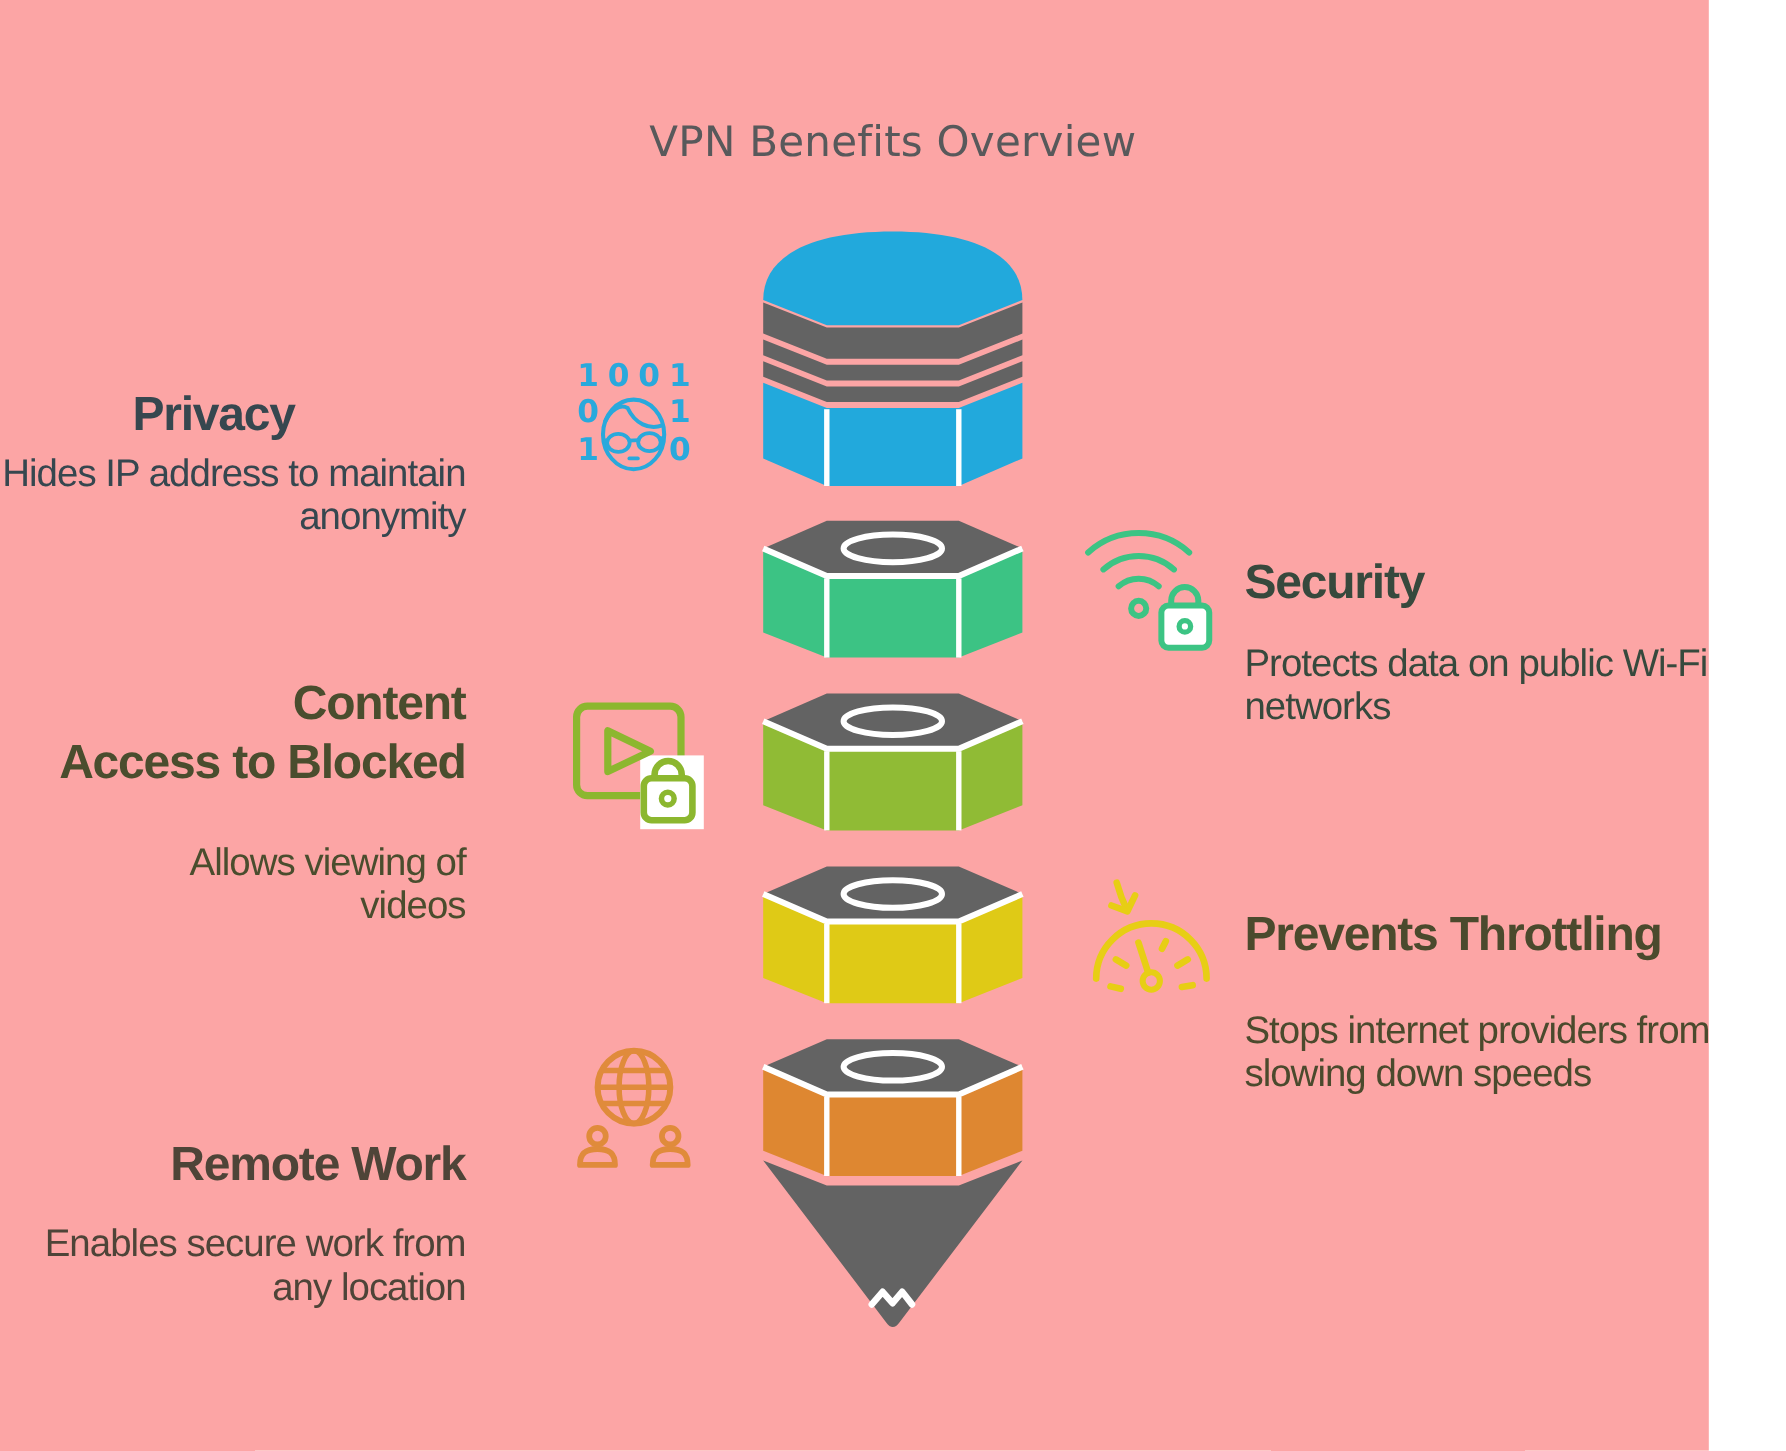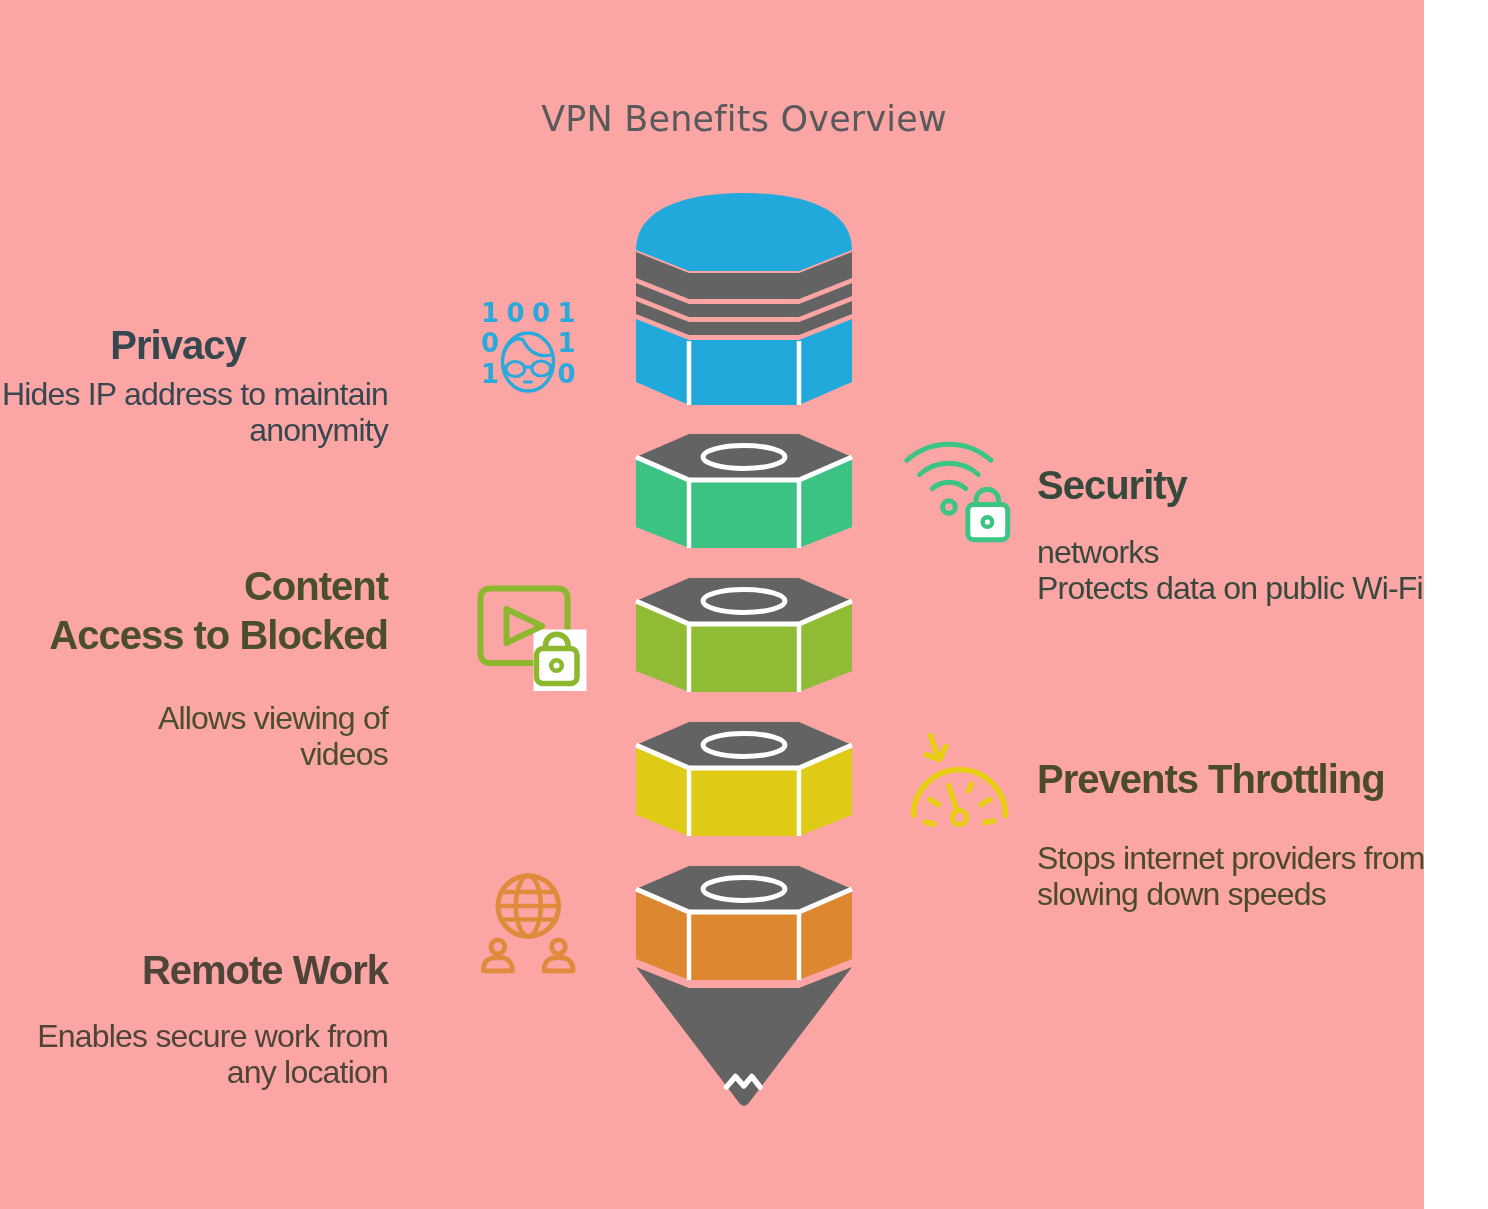--- a/index.html
+++ b/index.html
@@ -115,22 +115,22 @@
       <text x="490" y="383">1</text>
       <text x="566.5" y="383">0</text>
     </g>
   </svg>
 
   <div class="item right" style="left:1037px;top:461px;width:430px;">
     <div class="heading" style="color: rgb(55, 73, 61);">
       <div>Security</div>
     </div>
     <div class="desc" style="margin-top: 24px; color: rgb(55, 73, 61);">
+      <div>Protects data on public Wi-Fi</div>
       <div>networks</div>
-      <div>Protects data on public Wi-Fi</div>
     </div>
   </div>
   <svg class="icon" style="left:895px;top:435px;" width="125" height="115" viewBox="895 435 125 115">
     <g fill="none" stroke-width="5" stroke-linecap="round" stroke="#3CC484">
       <path d="M 932.2,488.6 A 25 25 0 0 1 965.6,488.6"></path>
       <path d="M 919.5,474.5 A 44 44 0 0 1 978.3,474.5"></path>
       <path d="M 906.8,460.4 A 63 63 0 0 1 991,460.4"></path>
       <circle cx="948.9" cy="507" r="6.3" stroke-linecap="butt"></circle>
     </g>
     <g fill="none" stroke-width="5" stroke="#3CC484">

